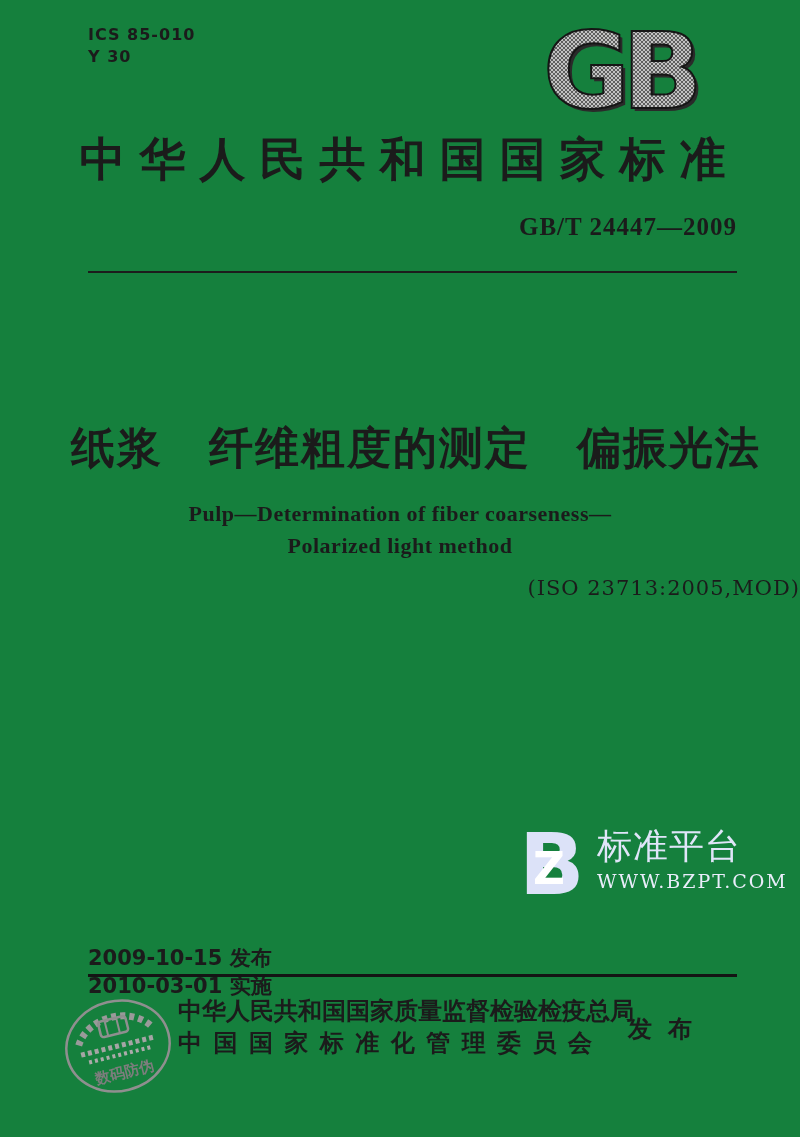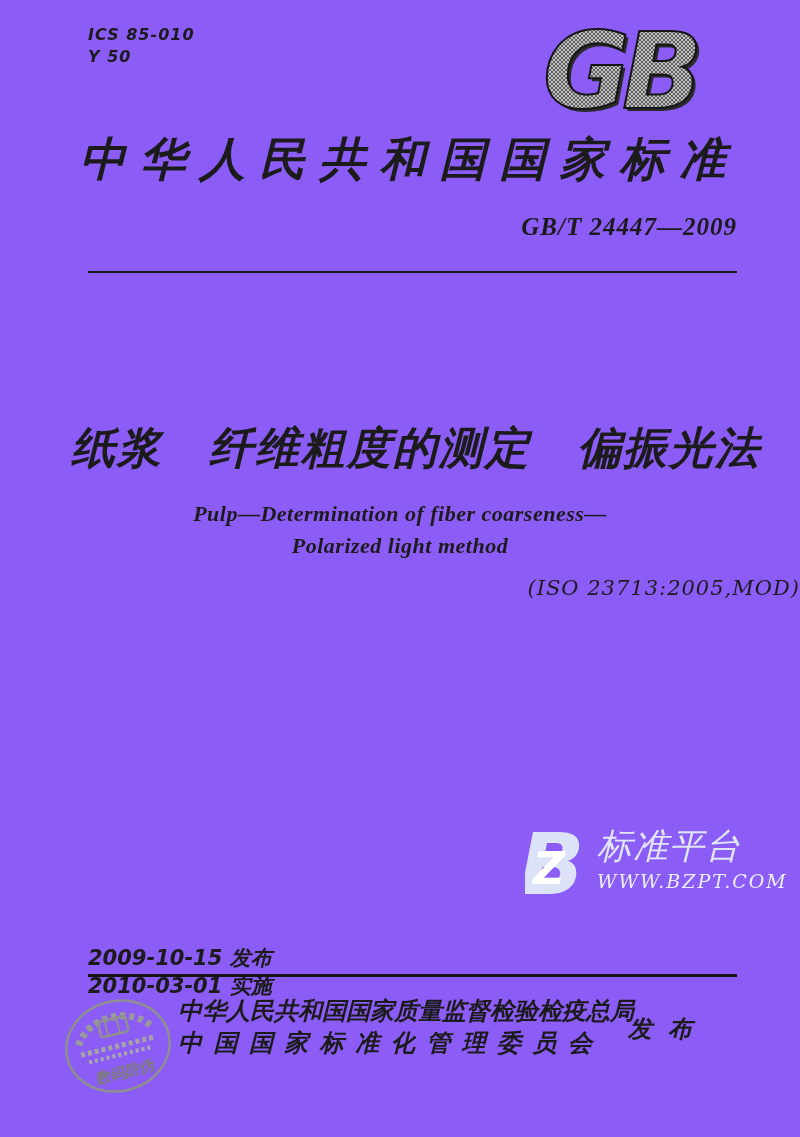--- a/index.html
+++ b/index.html
@@ -1,24 +1,23 @@
 <!DOCTYPE html>
 <html><head>
 <meta charset="utf-8">
 <style>
   html,body{margin:0;padding:0;background:#e8e8e8;}
   .page{
     position:relative;
     width:800px;height:1137px;
     margin:0 auto;
-    background:#8b5cf6;
+    background:#15803d;
     overflow:hidden;
     color:#1b1b1b;
     font-family:"Liberation Serif","DejaVu Serif",serif;
-    font-style:italic;
   }
   
   .ics-block{
     position:absolute;left:88px;top:24px;
     font-family:"DejaVu Sans","Liberation Sans",sans-serif;
     font-weight:bold;font-size:16px;line-height:22px;letter-spacing:1px;
   }
   
   .gb-logo{position:absolute;left:543px;top:26px;width:180px;height:90px;}
   
@@ -88,21 +87,21 @@
     font-weight:bold;font-size:24px;letter-spacing:16px;
   }
 </style>
 </head>
 <body>
 
 <div class="page">
 
   <div class="ics-block">
     <div>ICS 85-010</div>
-    <div>Y 50</div>
+    <div>Y 30</div>
   </div>
 
   <svg class="gb-logo" viewBox="0 0 180 88">
     <defs>
       <pattern id="halftone" width="4" height="4" patternUnits="userSpaceOnUse">
         <rect width="4" height="4" fill="#c2c2c2"></rect>
         <circle cx="1" cy="1" r="1" fill="#3d3d3d"></circle>
         <circle cx="3" cy="3" r="1" fill="#3d3d3d"></circle>
       </pattern>
     </defs>

